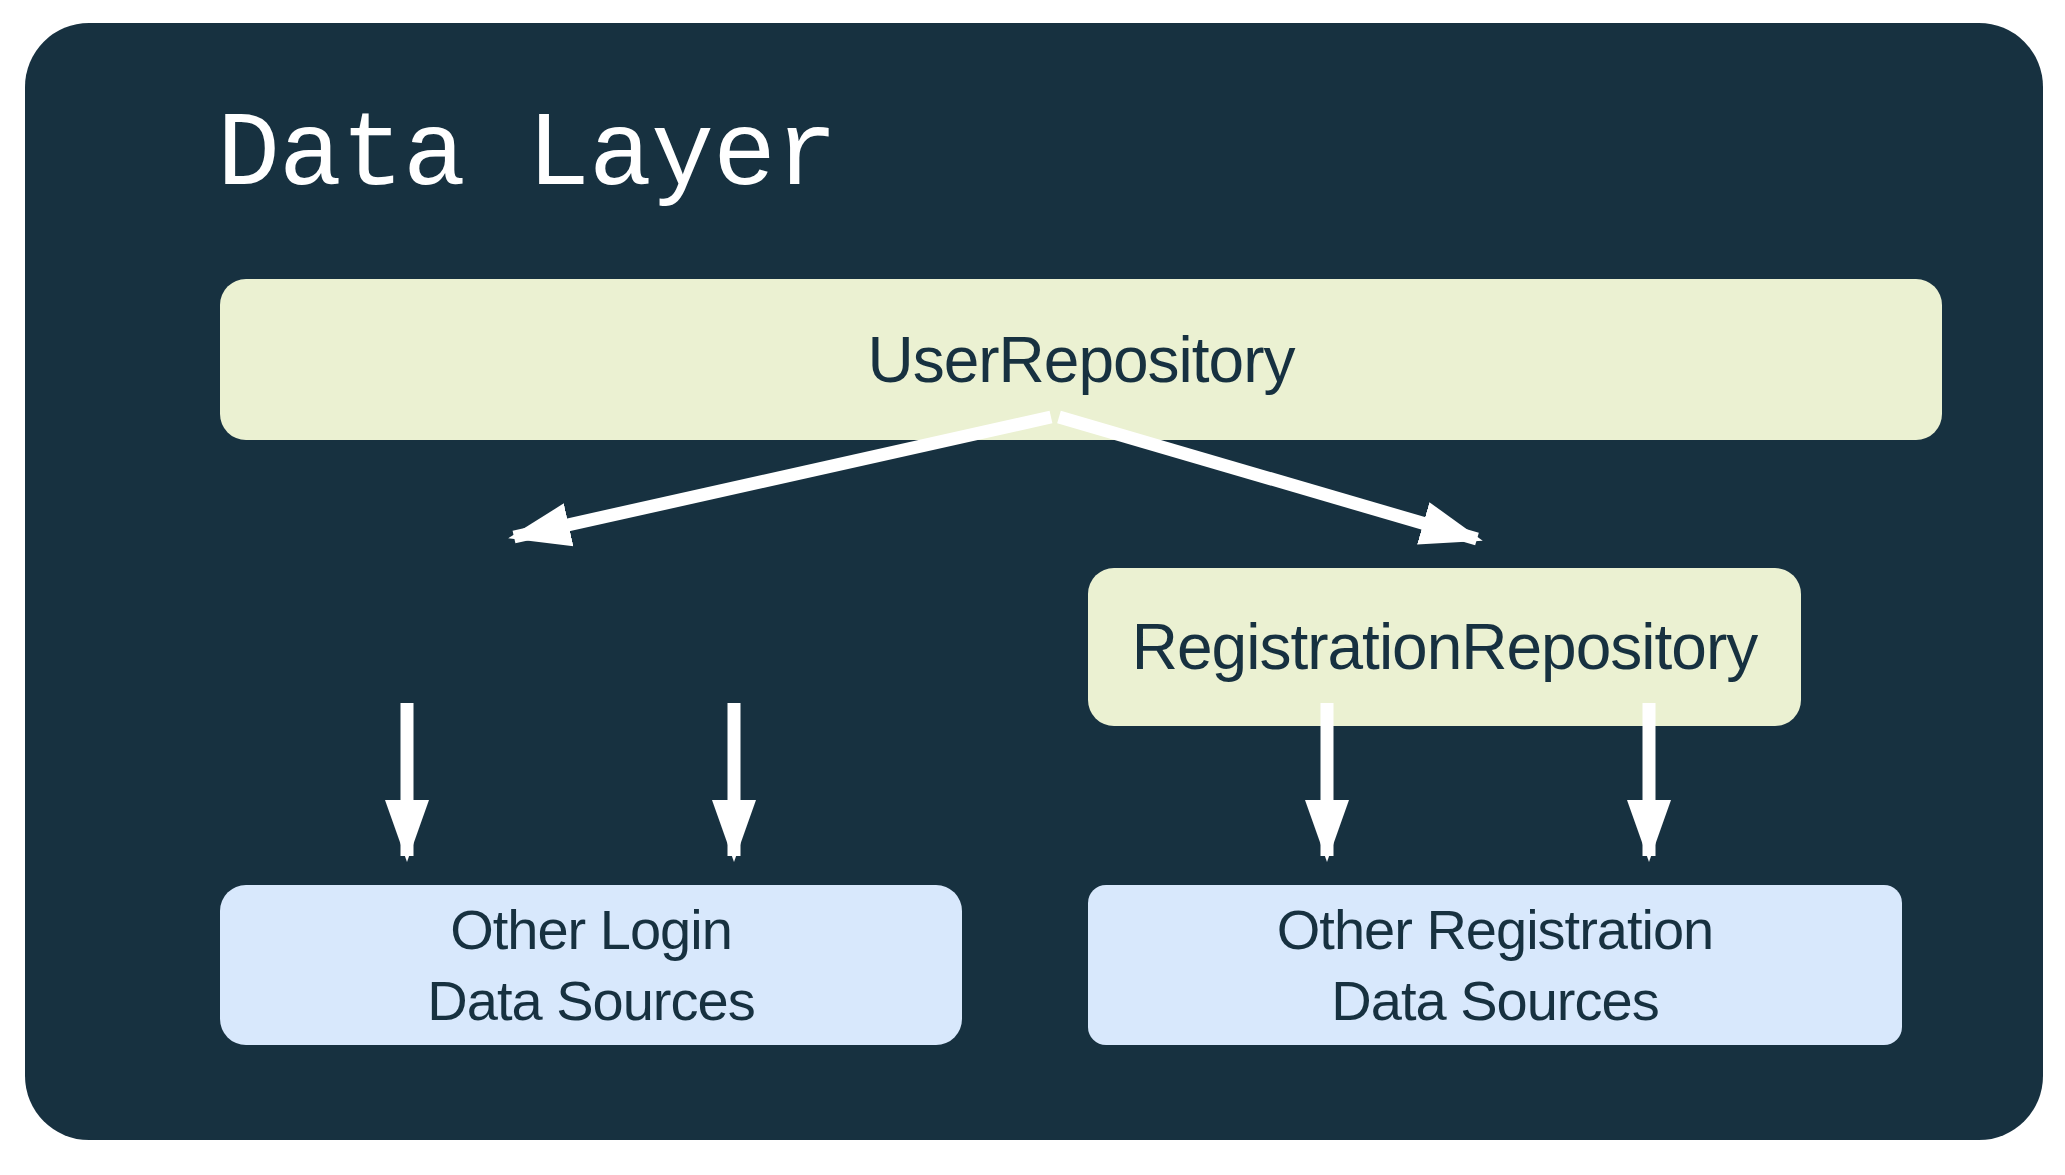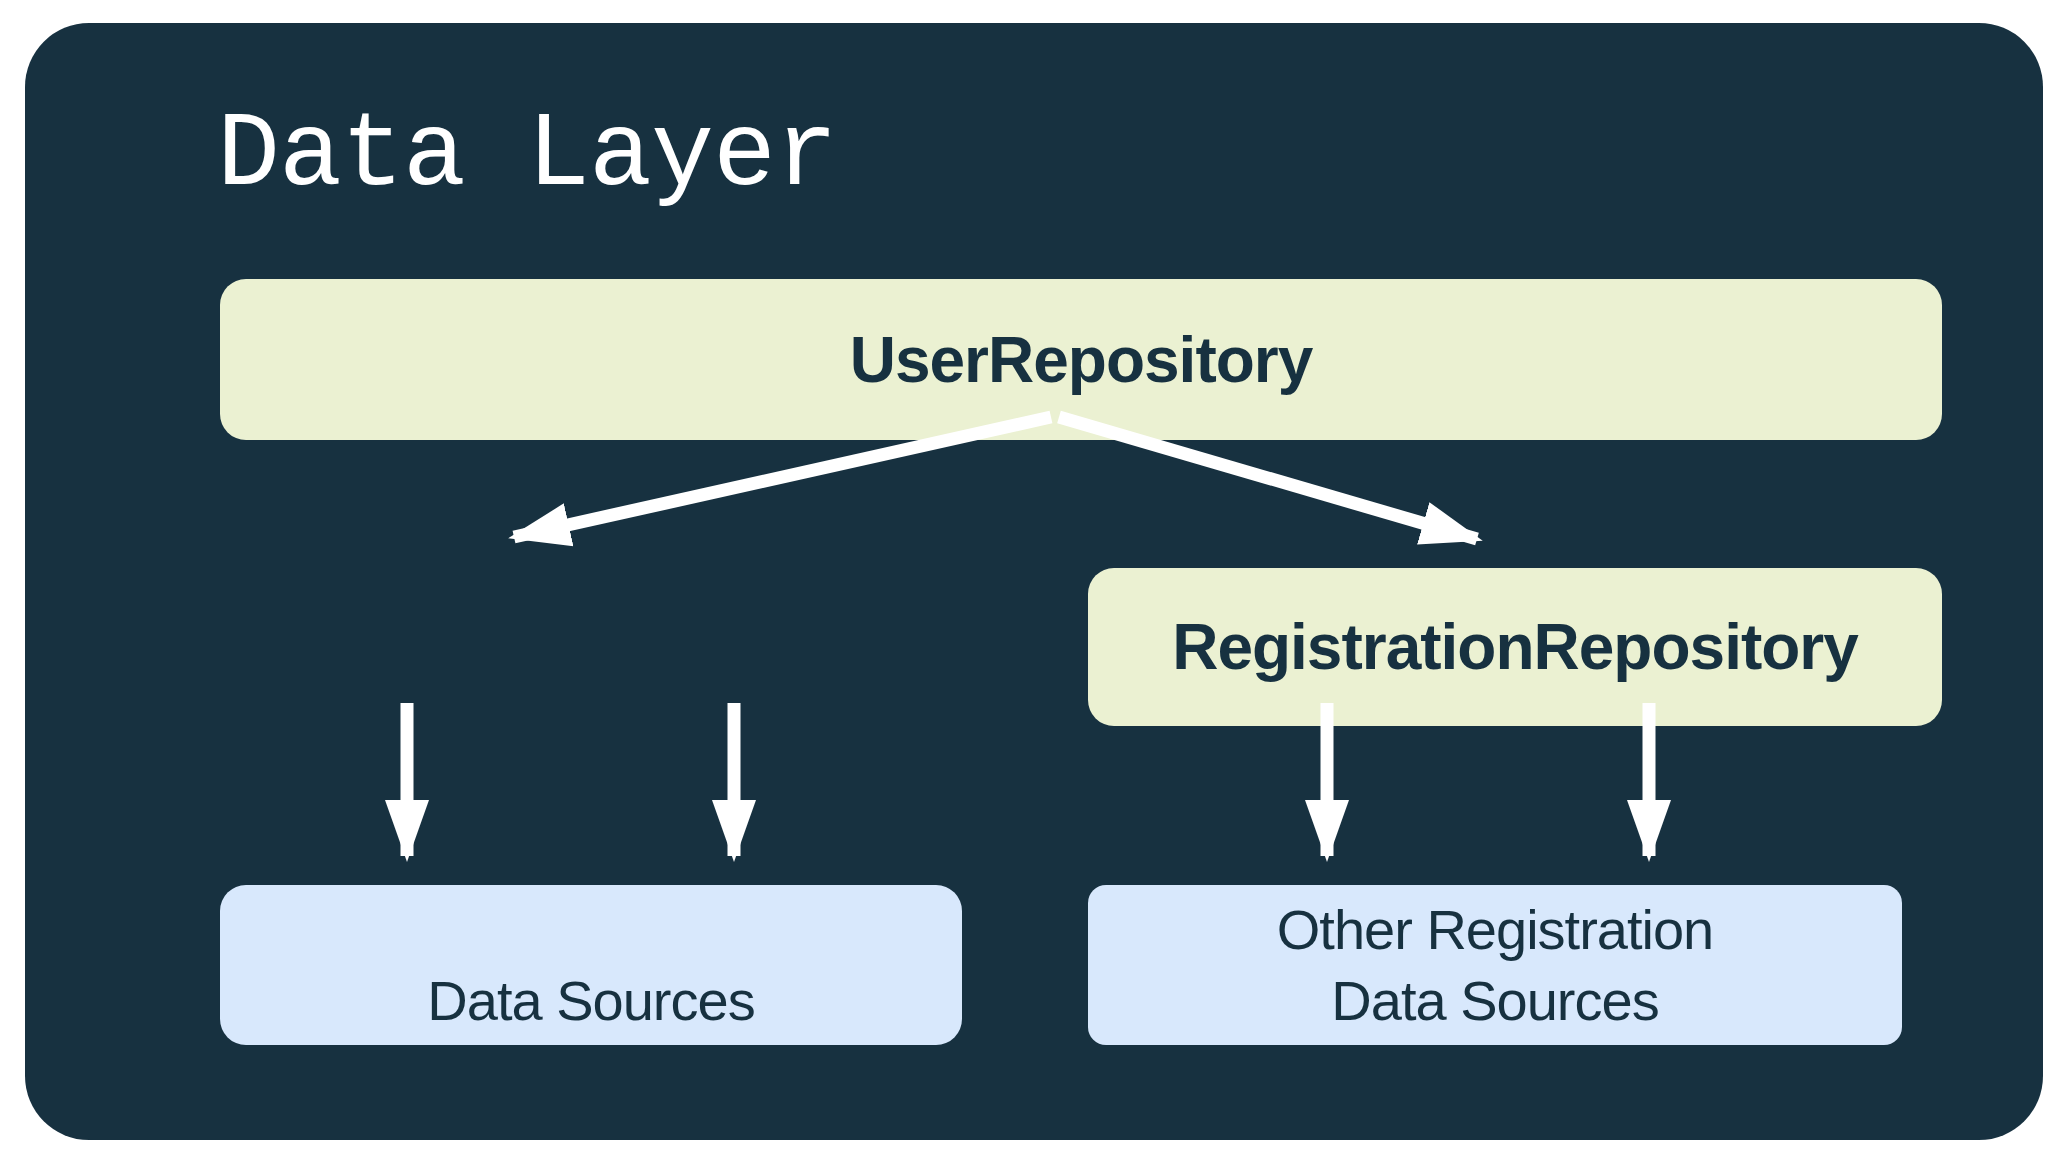--- a/index.html
+++ b/index.html
@@ -46,30 +46,29 @@
     align-items:center;
     justify-content:center;
     text-align:center;
     border-radius:26px;
     color:var(--text-dark);
     letter-spacing:-1px;
   }
   .node.repo{
     background:var(--repository-fill);
     font-size:64px;
-    font-weight:bold;
   }
   .node.source{
     background:var(--data-source-fill);
     font-size:56px;
     line-height:1.27;
   }
   .node-user{ left:195px; top:256px; width:1722px; height:161px; }
   .node-login{ left:195px; top:545px; width:742px; height:158px; }
-  .node-registration{ left:1063px; top:545px; width:854px; height:158px; }
+  .node-registration{ left:1063px; top:545px; width:713px; height:158px; }
   .node-other-login{ left:195px; top:862px; width:742px; height:160px; }
   .node-other-registration{ left:1063px; top:862px; width:814px; height:160px;border-radius:18px; }
   .arrows{
     position:absolute;
     left:0; top:0;
     width:2065px; height:1175px;
     pointer-events:none;
   }
   .arrows line{
     stroke:var(--arrow);
@@ -89,21 +88,21 @@
       <span>UserRepository</span>
     </div>
 
 
     <div class="node repo node-registration">
       <span>RegistrationRepository</span>
     </div>
 
     <div class="node source node-other-login">
       <span>
-        <br>
+        <span>Other Login</span><br>
         <span>Data Sources</span>
       </span>
     </div>
 
     <div class="node source node-other-registration">
       <span>
         <span>Other Registration</span><br>
         <span>Data Sources</span>
       </span>
     </div>

